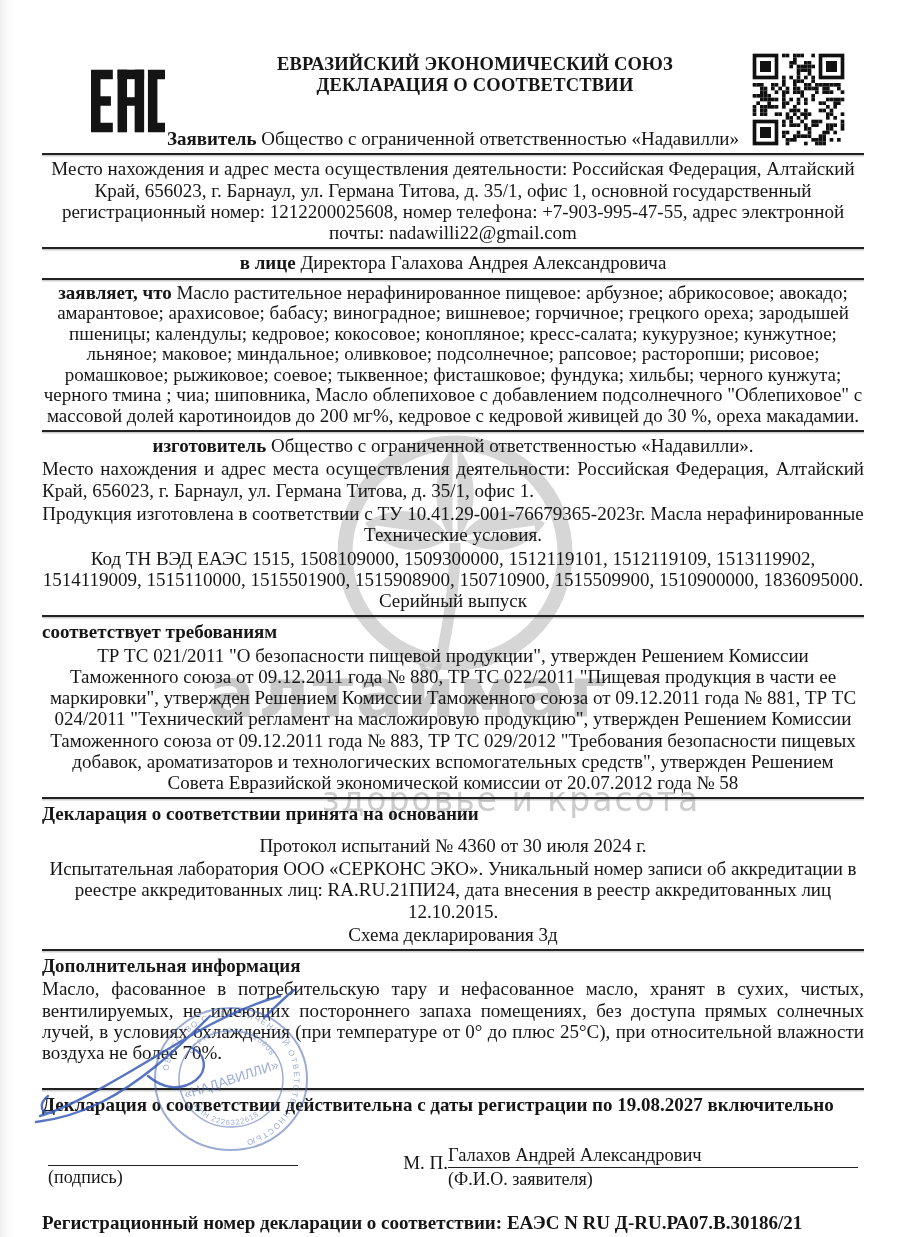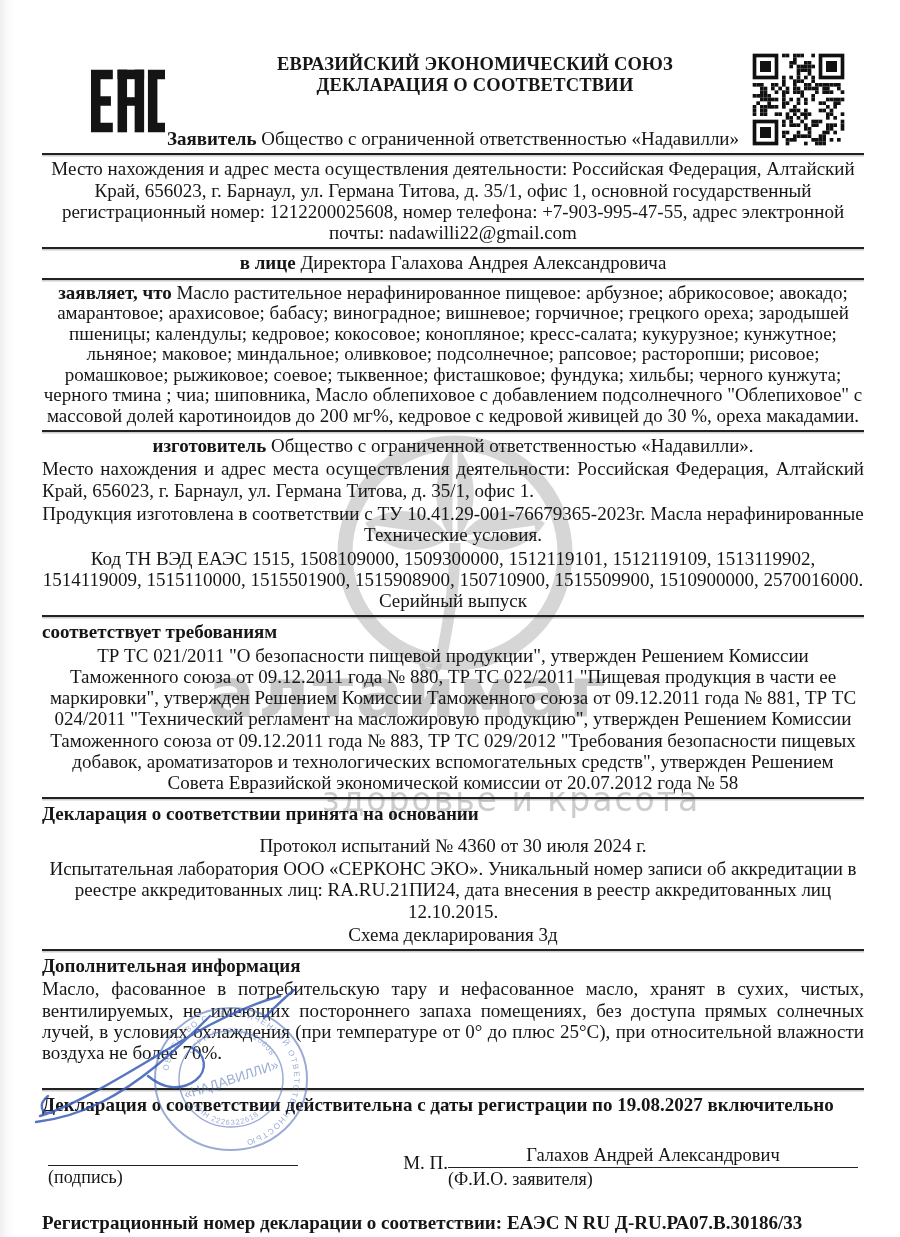--- a/index.html
+++ b/index.html
@@ -37,21 +37,21 @@
   .tight{line-height:1.08;}
   .gap8{margin-top:8px;}
   .gap24{margin-top:24px;}
   
   .sigrow{display:flex;margin-top:26px;align-items:flex-start;}
   .sig-left{width:250px;margin-left:6px;}
   .sig-line{border-bottom:1.6px solid #222;height:22px;}
   .sig-cap{text-align:left;font-size:18px;padding-top:1px;}
   .sig-mp{width:150px;text-align:right;font-size:19px;padding-top:9px;}
   .sig-right{flex:1;margin-right:6px;}
-  .sig-name{text-align:center;font-size:18.5px;border-bottom:1.6px solid #222;padding-bottom:2px;padding-top:2px;}
+  .sig-name{text-align:left;font-size:18.5px;border-bottom:1.6px solid #222;padding-bottom:2px;padding-top:2px;}
   .reg{margin-top:20px;font-weight:bold;font-size:19px;line-height:1.35;}
   
   .ink{position:absolute;z-index:2;pointer-events:none;}
   .stamp{left:146px;top:1004px;opacity:.55;}
   .sign{left:28px;top:984px;opacity:.85;}
 </style>
 </head>
 <body>
 
 <div class="page">
@@ -330,21 +330,21 @@
         <span>Масло растительное нерафинированное пищевое: арбузное; абрикосовое; авокадо; амарантовое; арахисовое; бабасу; виноградное; вишневое;  горчичное; грецкого ореха; зародышей пшеницы; календулы; кедровое; кокосовое; конопляное; кресс-салата; кукурузное; кунжутное; льняное; маковое; миндальное; оливковое; подсолнечное; рапсовое; расторопши; рисовое; ромашковое; рыжиковое; соевое; тыквенное; фисташковое; фундука; хильбы; черного кунжута; черного тмина ; чиа; шиповника, Масло облепиховое с добавлением подсолнечного "Облепиховое" с массовой долей каротиноидов до 200 мг%,  кедровое с кедровой живицей до 30 %,  ореха макадамии.</span>
       </p>
       <div class="rule"></div>
 
       <p>
         <span class="lead">изготовитель</span>
         <span>Общество с ограниченной ответственностью «Надавилли».</span>
       </p>
       <p class="just">Место нахождения и адрес места осуществления деятельности: Российская Федерация, Алтайский Край, 656023, г. Барнаул, ул. Германа Титова, д. 35/1, офис 1.</p>
       <p>Продукция изготовлена в соответствии с ТУ 10.41.29-001-76679365-2023г. Масла нерафинированные Технические условия.</p>
-      <p>Код ТН ВЭД ЕАЭС 1515, 1508109000, 1509300000, 1512119101, 1512119109, 1513119902, 1514119009, 1515110000, 1515501900, 1515908900, 150710900, 1515509900, 1510900000, 2570016000. Серийный выпуск</p>
+      <p>Код ТН ВЭД ЕАЭС 1515, 1508109000, 1509300000, 1512119101, 1512119109, 1513119902, 1514119009, 1515110000, 1515501900, 1515908900, 150710900, 1515509900, 1510900000, 1836095000. Серийный выпуск</p>
       <div class="rule"></div>
 
       <div class="head">соответствует требованиям</div>
       <p>ТР ТС 021/2011 "О безопасности пищевой продукции", утвержден Решением Комиссии Таможенного союза от 09.12.2011 года № 880, ТР ТС 022/2011 "Пищевая продукция в части ее маркировки", утвержден Решением Комиссии Таможенного союза от 09.12.2011 года № 881, ТР ТС 024/2011 "Технический регламент на масложировую продукцию", утвержден Решением Комиссии Таможенного союза от 09.12.2011 года № 883, ТР ТС 029/2012 "Требования безопасности пищевых добавок,  ароматизаторов и технологических вспомогательных средств", утвержден Решением Совета Евразийской экономической комиссии от 20.07.2012 года № 58</p>
       <div class="rule"></div>
 
       <div class="head">Декларация о соответствии принята на основании</div>
       <p class="gap8">Протокол испытаний № 4360 от 30 июля 2024 г.</p>
       <p>Испытательная лаборатория ООО «СЕРКОНС ЭКО». Уникальный номер записи об аккредитации в реестре аккредитованных лиц: RA.RU.21ПИ24, дата внесения в реестр аккредитованных лиц 12.10.2015.</p>
       <p>Схема декларирования 3д</p>
@@ -364,21 +364,21 @@
         <div class="sig-mp">М. П.</div>
         <div class="sig-right">
           <div class="sig-name">Галахов Андрей Александрович</div>
           <div class="sig-cap">(Ф.И.О. заявителя)</div>
         </div>
       </div>
 
       <div class="reg">
         <div>
           <span>Регистрационный номер декларации о соответствии:</span>
-          <span>ЕАЭС N RU Д-RU.РА07.В.30186/33</span>
+          <span>ЕАЭС N RU Д-RU.РА07.В.30186/21</span>
         </div>
         <div>
           
           
         </div>
       </div>
     </div>
   </div>
 
   <svg class="ink stamp" width="170" height="150" viewBox="0 0 170 150">

